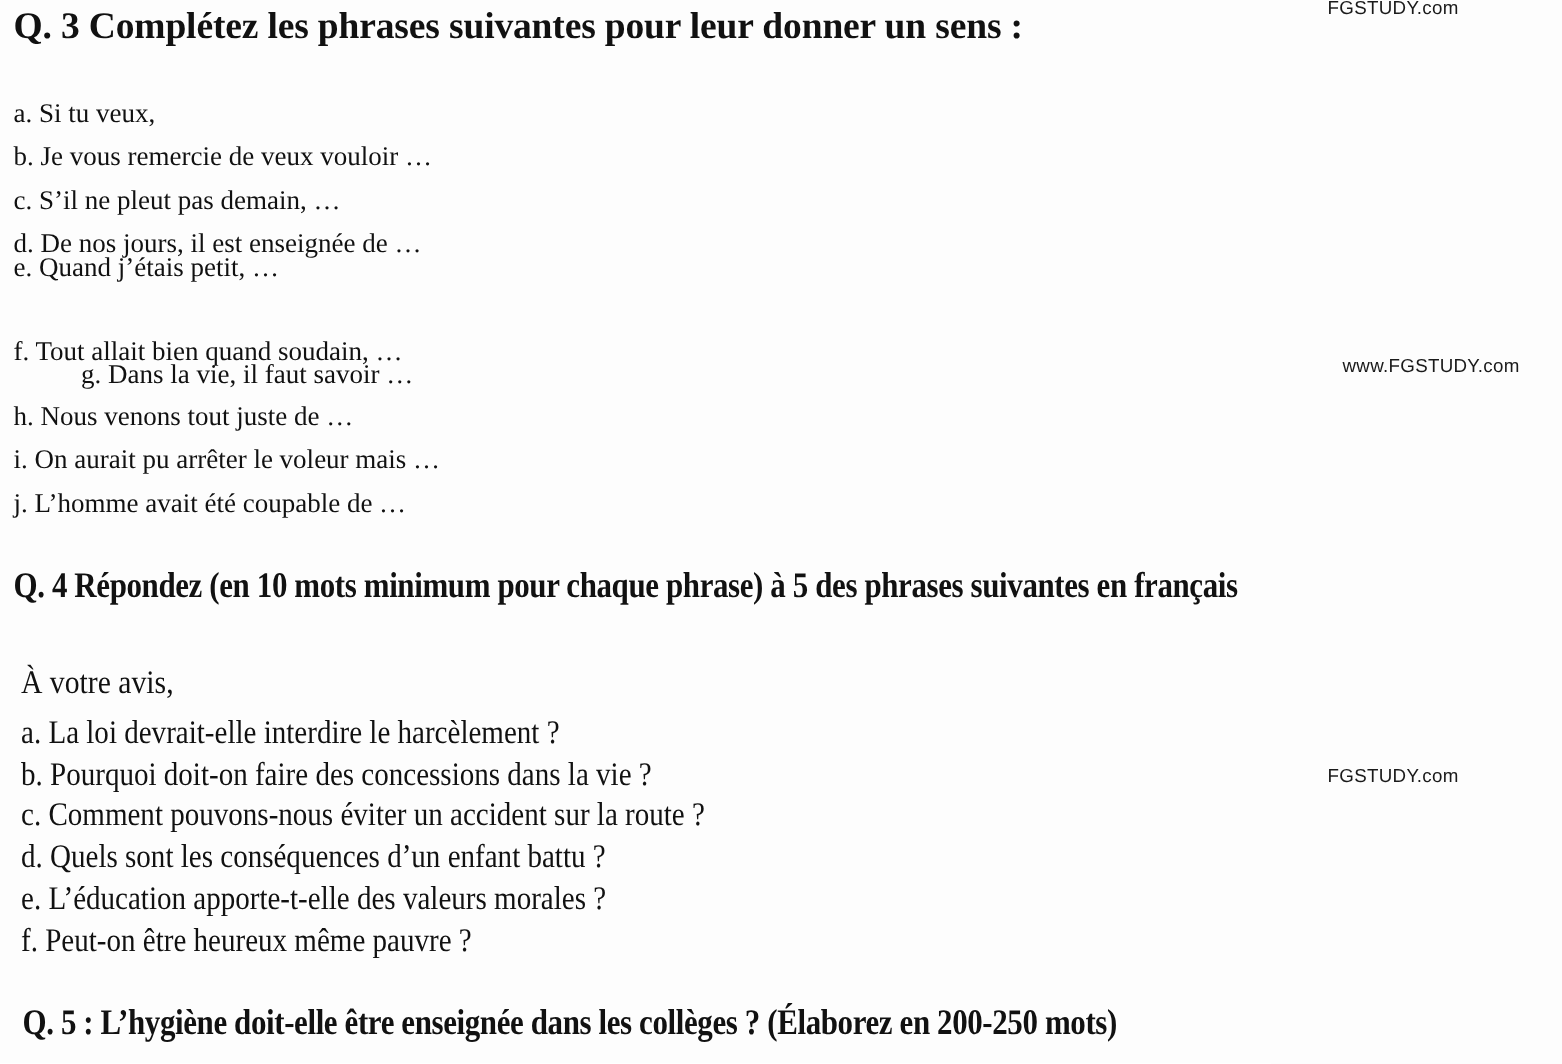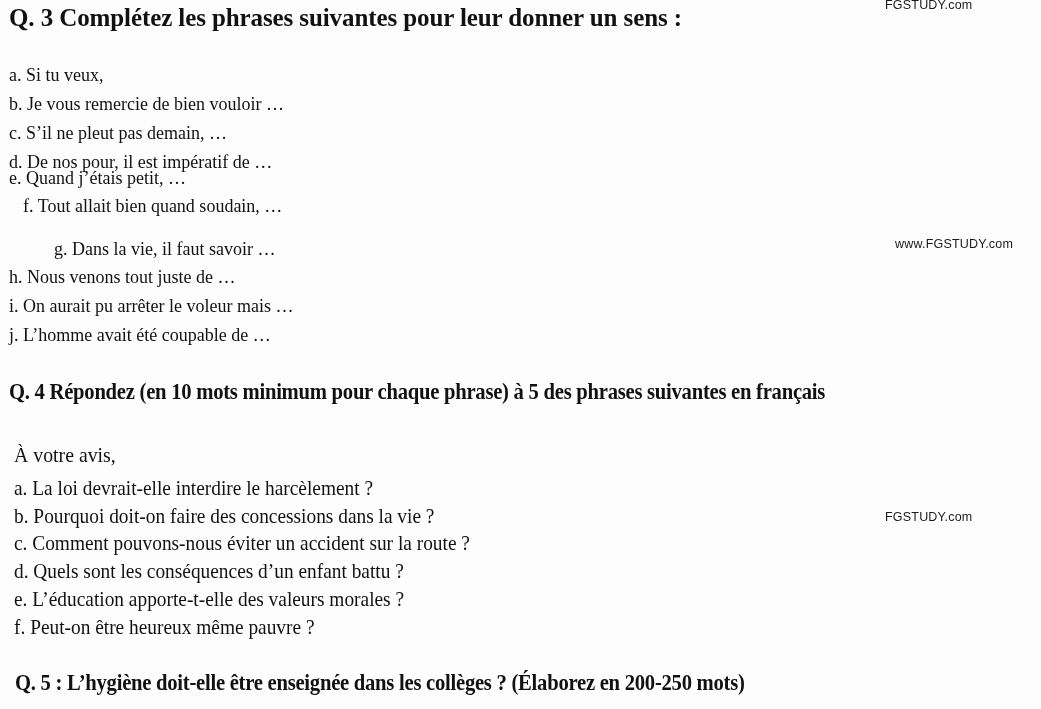--- a/index.html
+++ b/index.html
@@ -67,25 +67,25 @@
 
 <div class="page">
 
   <div class="watermark" style="left:885px; top:-2px;">FGSTUDY.com</div>
   <div class="watermark" style="left:867px; top:237px;margin-left:28px;">www.FGSTUDY.com</div>
   <div class="watermark" style="left:885px; top:510px;">FGSTUDY.com</div>
 
   <section>
     <div class="q-title" style="top:4px;">Q. 3 Complétez les phrases suivantes pour leur donner un sens :</div>
     <div class="item" style="top:65px;">a. Si tu veux,</div>
-    <div class="item" style="top:94px;">b. Je vous remercie de bien vouloir …</div>
+    <div class="item" style="top:94px;">b. Je vous remercie de veux vouloir …</div>
     <div class="item" style="top:123px;">c. S’il ne pleut pas demain, …</div>
-    <div class="item" style="top:152px;">d. De nos pour, il est impératif de …</div>
+    <div class="item" style="top:152px;">d. De nos jours, il est enseignée de …</div>
     <div class="item" style="top:168px;">e. Quand j’étais petit, …</div>
-    <div class="item" style="top:196px;margin-left:14px;">f. Tout allait bien quand soudain, …</div>
+    <div class="item" style="top:224px;">f. Tout allait bien quand soudain, …</div>
     <div class="item" style="top:239px;margin-left:45px;">g. Dans la vie, il faut savoir …</div>
     <div class="item" style="top:267px;">h. Nous venons tout juste de …</div>
     <div class="item" style="top:296px;">i. On aurait pu arrêter le voleur mais …</div>
     <div class="item" style="top:325px;">j. L’homme avait été coupable de …</div>
   </section>
 
   <section>
     <div class="q-title condensed" style="top:378px;">Q. 4 Répondez (en 10 mots minimum pour chaque phrase) à 5 des phrases suivantes en français</div>
     <div class="intro" style="top:442px;">À votre avis,</div>
     <div class="item q4" style="top:475px; left:14px;">a. La loi devrait-elle interdire le harcèlement ?</div>

